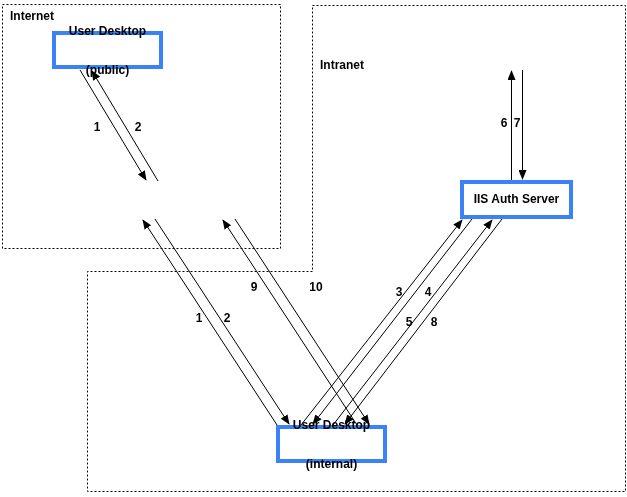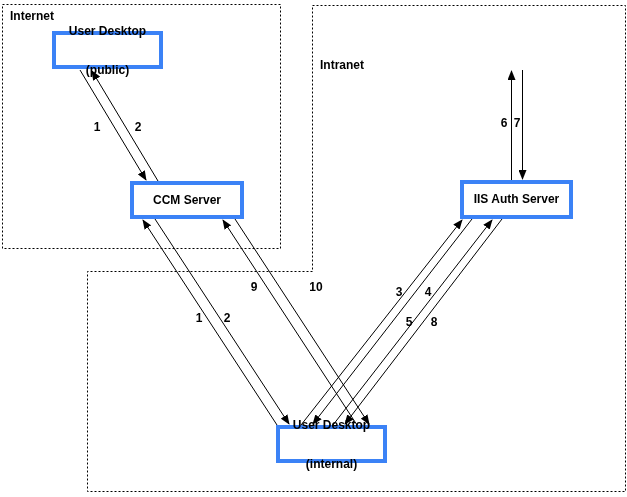--- a/index.html
+++ b/index.html
@@ -56,23 +56,20 @@
   </svg>
 
   <div class="region-label" style="left:10px;top:10px;">Internet</div>
   <div class="region-label" style="left:320px;top:11px;margin-top:48px;">Intranet</div>
 
   <div class="node" style="left:52px;top:31px;width:111px;height:38px;">
     <span>User Desktop</span>
     <span class="sub">(public)</span>
   </div>
 
-  <div class="node" style="left:130px;top:181px;width:114px;height:38px;">
-    <span>CCM Server</span>
-  </div>
 
 
   <div class="node" style="left:460px;top:180px;width:113px;height:39px;justify-content:center;">
     <span>IIS Auth Server</span>
   </div>
 
   <div class="node" style="left:276px;top:425px;width:111px;height:38px;">
     <span>User Desktop</span>
     <span class="sub">(internal)</span>
   </div>

